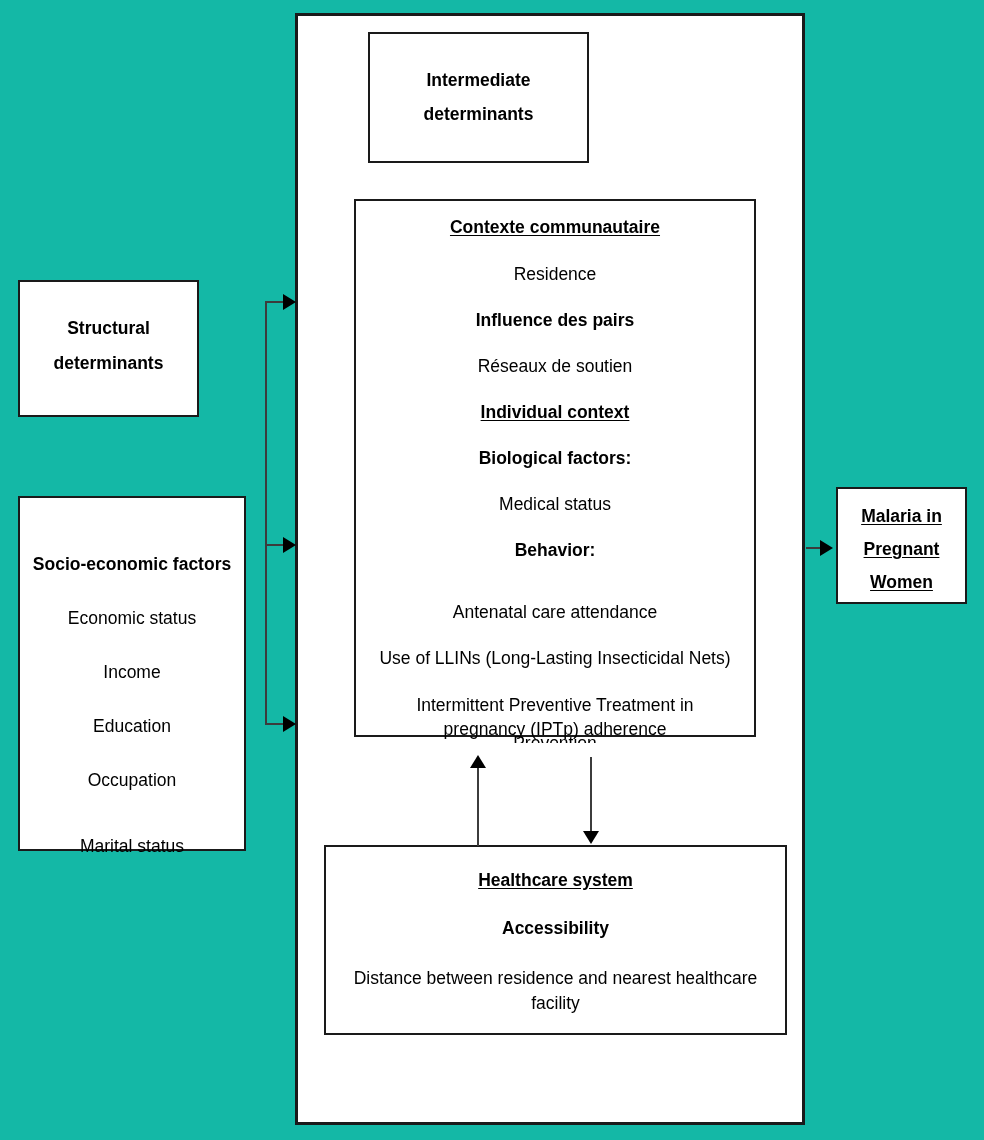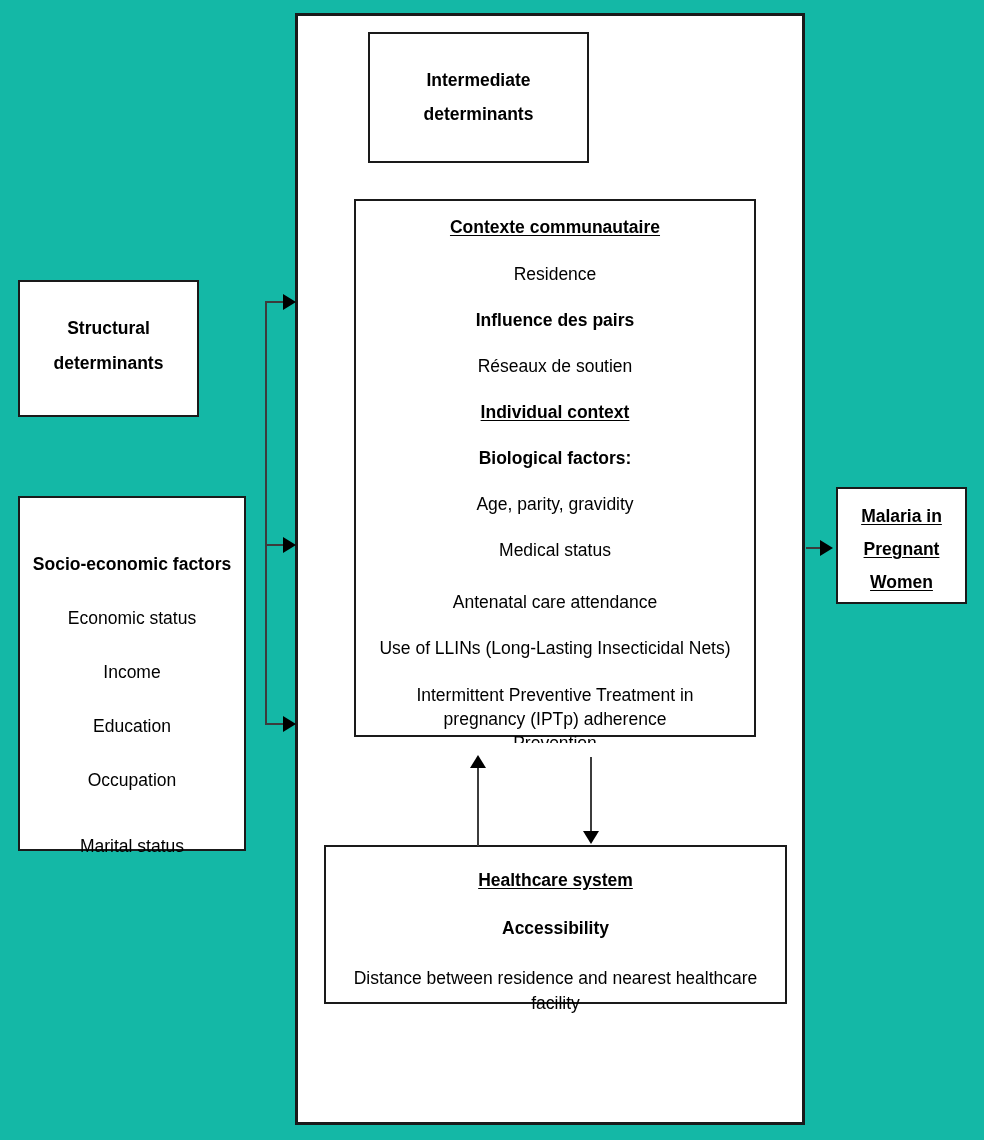--- a/index.html
+++ b/index.html
@@ -71,21 +71,21 @@
     top: 496px;
     width: 228px;
     height: 355px;
   }
 
   
   #healthcare-box {
     left: 324px;
     top: 845px;
     width: 463px;
-    height: 159px;
+    height: 190px;
   }
 
   
   #outcome-box {
     left: 836px;
     top: 487px;
     width: 131px;
     height: 117px;
   }
 
@@ -164,23 +164,23 @@
   </div>
 
   <div class="box" id="inner-box">
     <div class="centerwrap" style="top:16px;">
       <div class="line b u">Contexte communautaire</div>
       <div class="line" style="margin-top:26px;">Residence</div>
       <div class="line b" style="margin-top:25px;">Influence des pairs</div>
       <div class="line" style="margin-top:25px;">Réseaux de soutien</div>
       <div class="line b u" style="margin-top:25px;">Individual context</div>
       <div class="line b" style="margin-top:25px;">Biological factors:</div>
-      <div class="line" style="margin-top:25px;">Age, parity, gravidity</div>
       <div class="line" style="margin-top:25px;">Medical status</div>
-      <div class="line" style="margin-top:31px;">Antenatal care attendance</div>
+      <div class="line b" style="margin-top:25px;">Behavior:</div>
+      <div class="line" style="margin-top:41px;">Antenatal care attendance</div>
       <div class="line" style="margin-top:25px;">Use of LLINs (Long-Lasting Insecticidal Nets)</div>
       <div class="line wrapline" style="margin-top:25px; line-height:1.35; padding:0 36px;">Intermittent Preventive Treatment in pregnancy (IPTp) adherence</div>
     </div>
     <div id="clipped-line">Prevention</div>
   </div>
 
   <div class="box" id="structural-box">
     <div class="centerwrap" style="top:36px;">
       <div class="line b">Structural</div>
       <div class="line b" style="margin-top:14px;">determinants</div>

